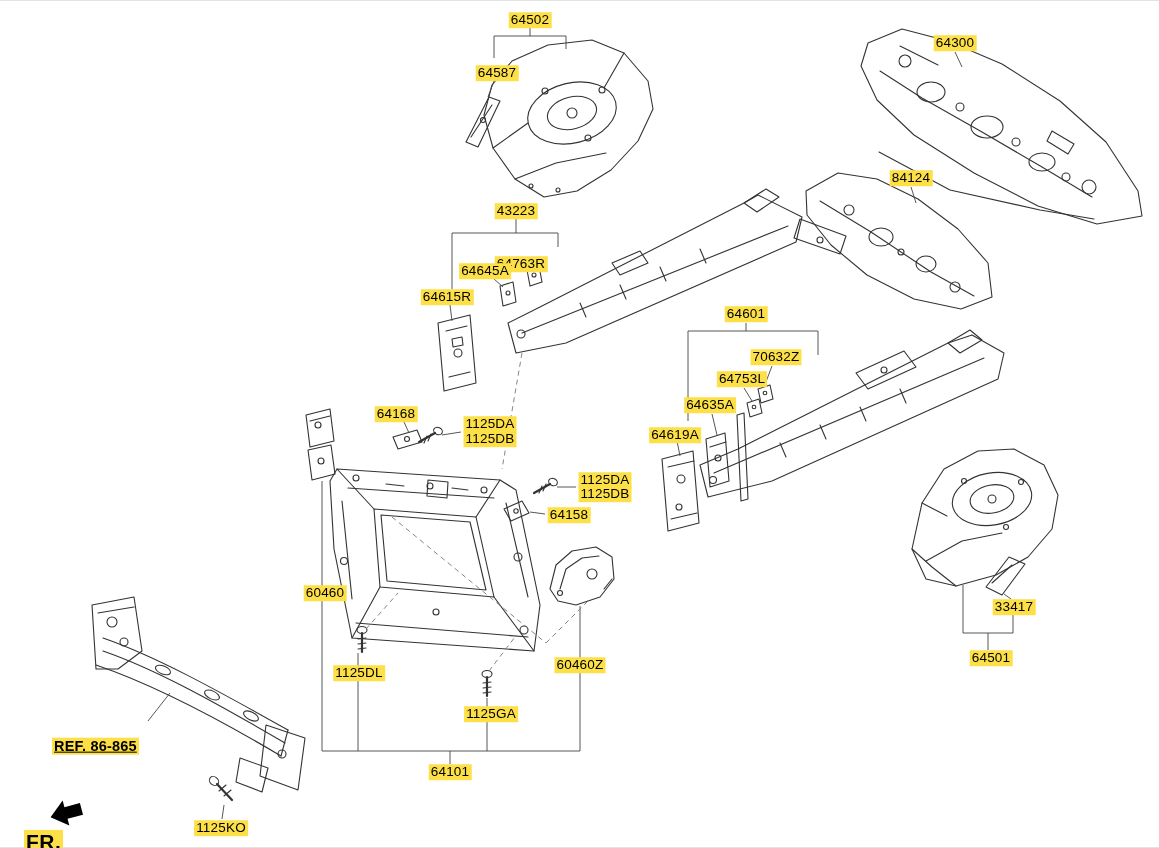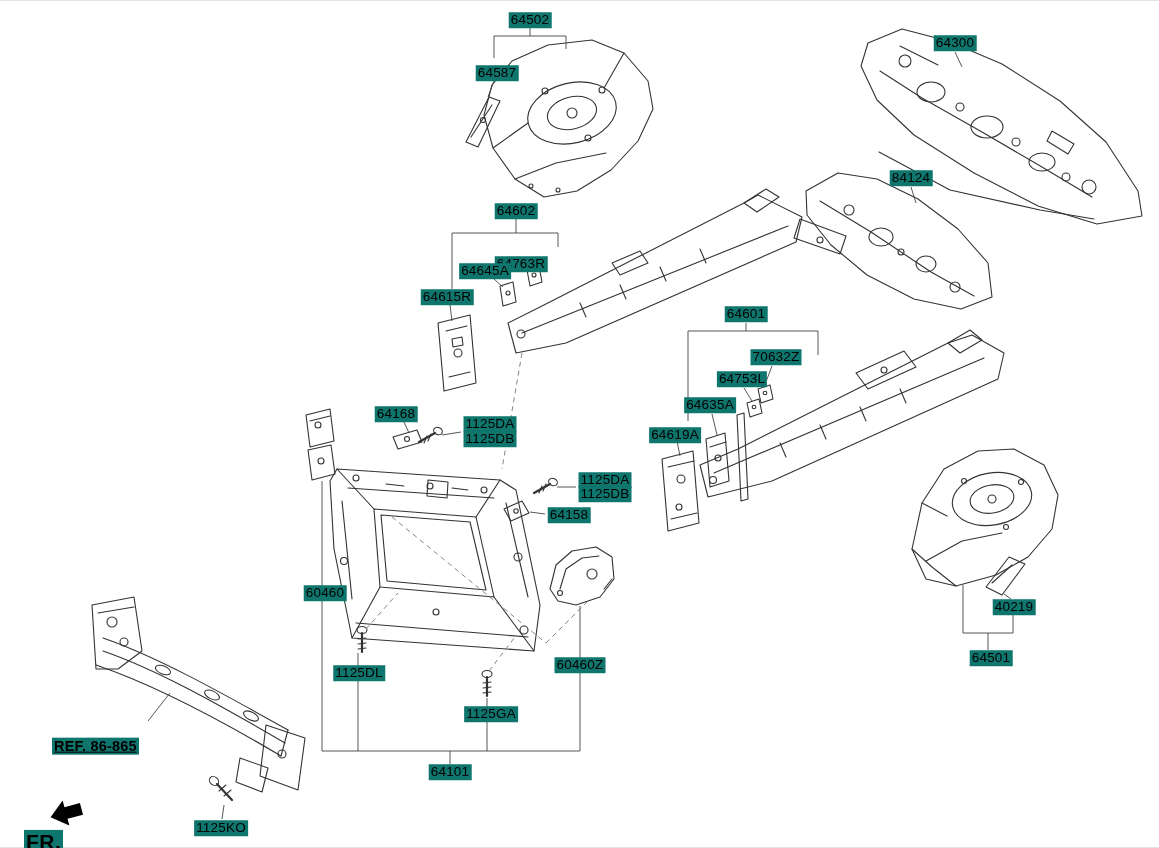--- a/index.html
+++ b/index.html
@@ -17,21 +17,21 @@
     border-bottom:1px solid #e3e3e3;
   }
   svg.art { position:absolute; left:0; top:0; }
   .callout {
     position:absolute;
     transform:translate(-50%,-50%);
     font-size:13.5px;
     line-height:1.15;
     letter-spacing:0.2px;
     color:#000;
-    background:#0f766e;
+    background:#fde047;
     padding:0 2px;
     white-space:nowrap;
   }
   .callout.anchor-left { transform:translate(0,-50%);margin-top:14px; }
   .callout.ref {
     font-weight:bold;
     font-size:14.5px;
     text-decoration:underline;
   }
   .callout.fr {
@@ -334,41 +334,41 @@
       <path d="M522,352 L502,468"></path>
     </g>
 
     <polygon points="82,806 66,806 66,799 50,812 66,825 66,818 82,818" fill="#000" transform="rotate(-15 66 812)"></polygon>
   </svg>
 
   <div class="callout" style="left:530px; top:19px">64502</div>
   <div class="callout" style="left:497px; top:72px">64587</div>
   <div class="callout" style="left:955px; top:42px">64300</div>
   <div class="callout" style="left:911px; top:177px">84124</div>
-  <div class="callout" style="left:516px; top:210px">64602</div>
+  <div class="callout" style="left:516px; top:210px">43223</div>
   <div class="callout" style="left:521px; top:263px">64763R</div>
   <div class="callout" style="left:485px; top:270px">64645A</div>
   <div class="callout" style="left:447px; top:296px">64615R</div>
   <div class="callout" style="left:746px; top:313px">64601</div>
   <div class="callout" style="left:776px; top:356px">70632Z</div>
   <div class="callout" style="left:742px; top:378px">64753L</div>
   <div class="callout" style="left:710px; top:404px">64635A</div>
   <div class="callout" style="left:675px; top:434px">64619A</div>
   <div class="callout" style="left:396px; top:413px">64168</div>
   <div class="callout" style="left:490px; top:423px">1125DA</div>
   <div class="callout" style="left:490px; top:438px">1125DB</div>
   <div class="callout" style="left:605px; top:479px">1125DA</div>
   <div class="callout" style="left:605px; top:493px">1125DB</div>
   <div class="callout" style="left:569px; top:514px">64158</div>
   <div class="callout" style="left:325px; top:592px">60460</div>
   <div class="callout" style="left:580px; top:664px">60460Z</div>
   <div class="callout" style="left:359px; top:672px">1125DL</div>
   <div class="callout" style="left:491px; top:713px">1125GA</div>
   <div class="callout" style="left:450px; top:771px">64101</div>
-  <div class="callout" style="left:1014px; top:606px">40219</div>
+  <div class="callout" style="left:1014px; top:606px">33417</div>
   <div class="callout" style="left:991px; top:657px">64501</div>
   <div class="callout" style="left:221px; top:827px">1125KO</div>
 
   <div class="callout ref anchor-left" style="left:52px; top:731px">REF. 86-865</div>
 
   <div class="callout fr anchor-left" style="left:24px; top:827px">FR.</div>
 
 </div>
 
 </body></html>

